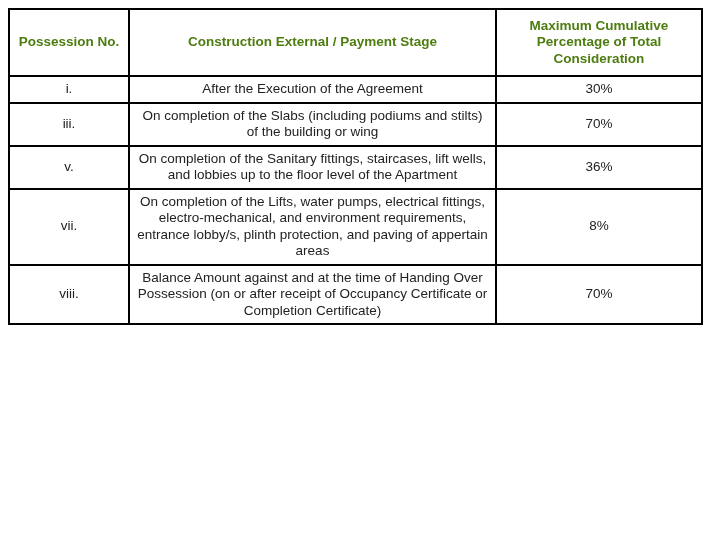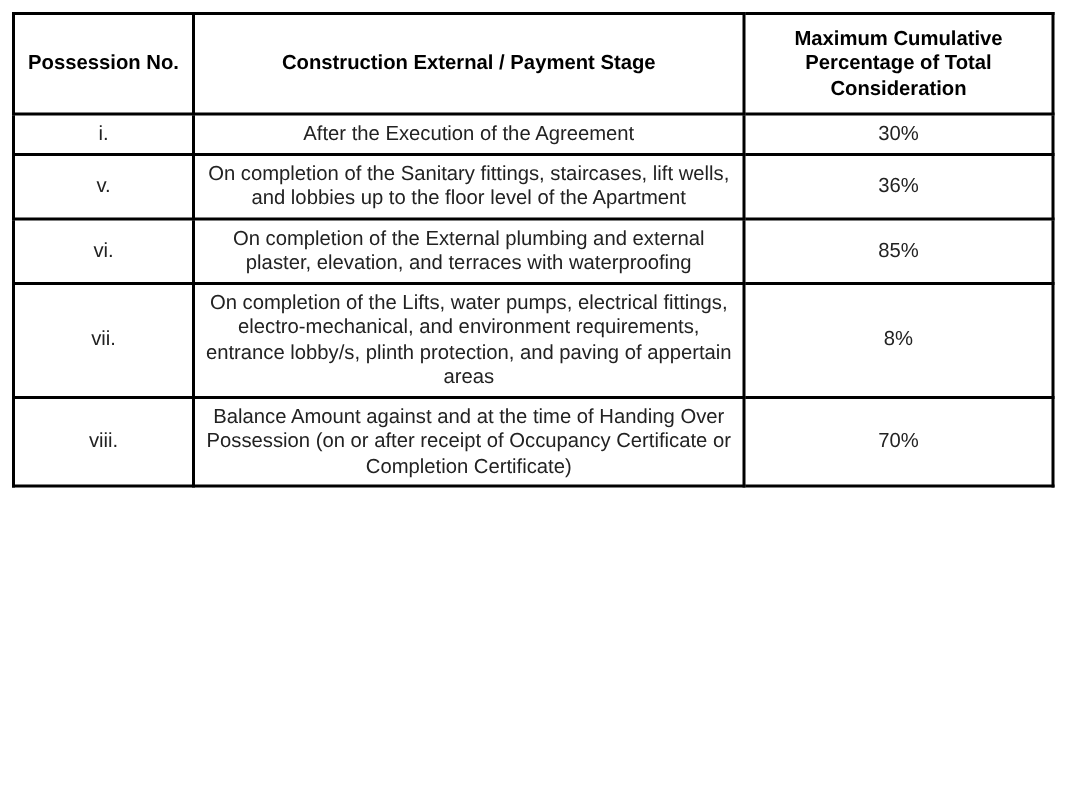--- a/index.html
+++ b/index.html
@@ -31,21 +31,21 @@
     border: 2px solid #000000;
     text-align: center;
     vertical-align: middle;
     font-size: 13.5px;
     line-height: 1.22;
     padding: 4px 6px;
     word-wrap: break-word;
   }
   table.schedule th {
     font-weight: bold;
-    color: #000000;
+    color: #4d7c0f;
     padding: 8px 6px;
   }
   table.schedule td {
     color: #222222;
   }
   table.schedule td.no-cell {  }
   table.schedule td.pct-cell {  }
 </style>
 </head>
 <body>
@@ -64,28 +64,28 @@
         <th>Maximum Cumulative Percentage of Total Consideration</th>
       </tr>
     </thead>
     <tbody>
         <tr>
           <td class="no-cell">i.</td>
           <td>After the Execution of the Agreement</td>
           <td class="pct-cell">30%</td>
         </tr>
         <tr>
+          <td class="no-cell">iii.</td>
+          <td>On completion of the Slabs (including podiums and stilts) of the building or wing</td>
+          <td class="pct-cell">70%</td>
+        </tr>
+        <tr>
           <td class="no-cell">v.</td>
           <td>On completion of the Sanitary fittings, staircases, lift wells, and lobbies up to the floor level of the Apartment</td>
           <td class="pct-cell">36%</td>
-        </tr>
-        <tr>
-          <td class="no-cell">vi.</td>
-          <td>On completion of the External plumbing and external plaster, elevation, and terraces with waterproofing</td>
-          <td class="pct-cell">85%</td>
         </tr>
         <tr>
           <td class="no-cell">vii.</td>
           <td>On completion of the Lifts, water pumps, electrical fittings, electro-mechanical, and environment requirements, entrance lobby/s, plinth protection, and paving of appertain areas</td>
           <td class="pct-cell">8%</td>
         </tr>
         <tr>
           <td class="no-cell">viii.</td>
           <td>Balance Amount against and at the time of Handing Over Possession (on or after receipt of Occupancy Certificate or Completion Certificate)</td>
           <td class="pct-cell">70%</td>

